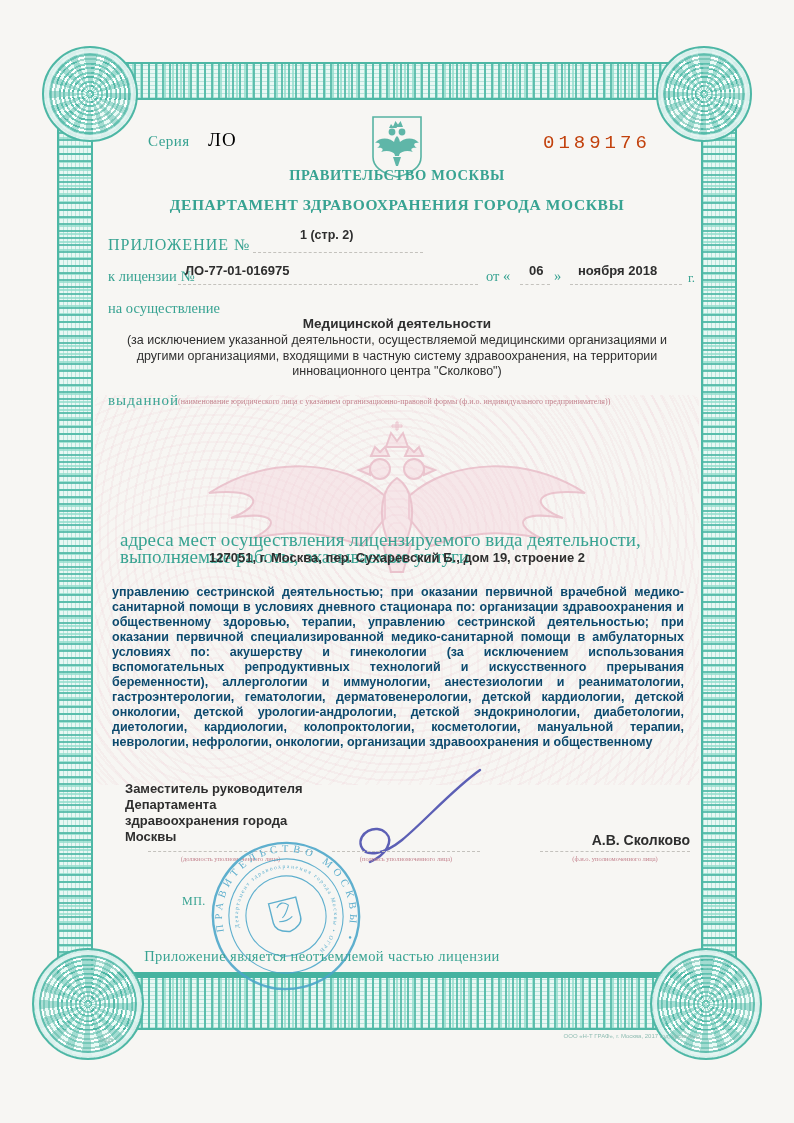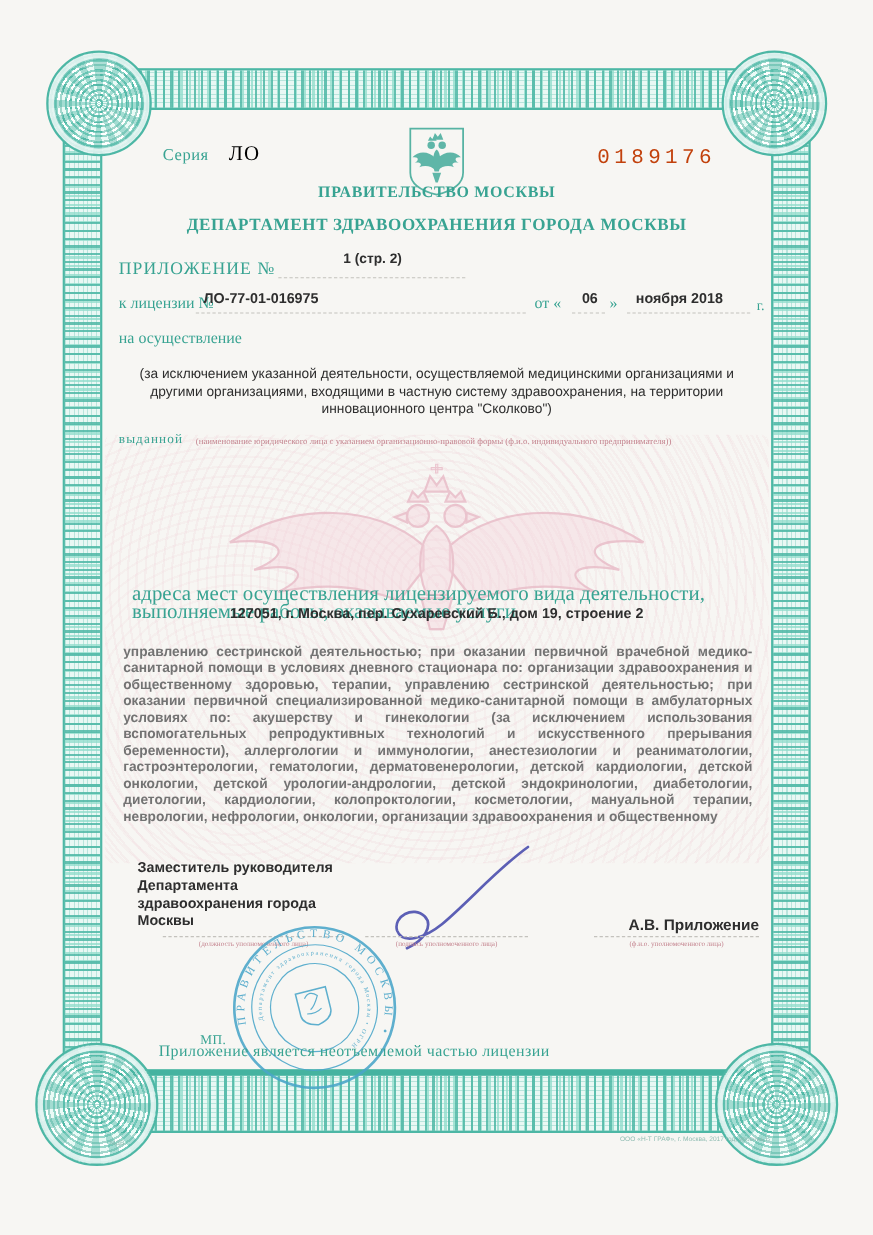--- a/index.html
+++ b/index.html
@@ -57,53 +57,53 @@
   .hint { font-family:"Liberation Serif", serif; color:#c4848f; }
 
   .series-label { left:148px; top:133px; font-size:15px; letter-spacing:.5px; }
   .series-value { left:208px; top:129px; font-family:"Liberation Serif", serif; font-size:19px; color:#000000; letter-spacing:1px; }
   .serial       { left:543px; top:132px; font-family:Liberation Mono, monospace; font-size:19px; color:#c2410c; letter-spacing:4px; }
 
   .hdr1 { left:0; top:167px; width:794px; text-align:center; font-weight:bold; font-size:14.5px; letter-spacing:.6px; }
   .hdr2 { left:0; top:196px; width:794px; text-align:center; font-weight:bold; font-size:15.5px; letter-spacing:.6px; }
 
   .appendix-label { left:108px; top:236px; font-size:16px; letter-spacing:1px; }
-  .appendix-value { left:300px; top:228px; font-size:12.5px;margin-left:12px; }
+  .appendix-value { left:300px; top:228px; font-size:12.5px; }
   .license-label  { left:108px; top:268px; font-size:14.5px; }
   .license-value  { left:185px; top:263px; font-size:13px; }
   .date-ot        { left:486px; top:268px; font-size:14.5px; }
   .date-day       { left:529px; top:263px; font-size:13px; }
   .date-close     { left:554px; top:268px; font-size:14.5px; }
   .date-month     { left:578px; top:263px; font-size:13px; }
   .date-g         { left:688px; top:270px; font-size:13px; }
 
   .activity-label { left:108px; top:300px; font-size:14.5px; }
   .activity-title { left:0; top:316px; width:794px; text-align:center; font-size:13.5px; }
   .activity-note  { left:117px; top:333px; width:560px; text-align:center; font-size:12.5px; line-height:15.5px; color:#2e2e2e; }
 
-  .issued-label { left:108px; top:392px; font-size:12px; letter-spacing:1px; }
+  .issued-label { left:108px; top:392px; font-size:15px; letter-spacing:1px; }
   .issued-hint  { left:178px; top:397px; width:510px; font-size:8px; line-height:9px; }
   .org-name     { left:0; top:426px; width:794px; text-align:center; font-size:13.5px; }
 
   .addr-label { left:108px; top:531px; width:585px; font-size:19px; line-height:17px;margin-left:12px; }
   .addr-value { left:0; top:550px; width:794px; text-align:center; font-size:13px; }
 
-  .works { left:112px; top:585px; width:572px; font-size:12.5px; line-height:15px; text-align:justify; color:#737373; font-weight:bold; }
+  .works { left:112px; top:585px; width:572px; font-size:12.5px; line-height:15px; text-align:justify; color:#0c4a6e; font-weight:bold; }
 
   .sig-position { left:125px; top:781px; width:230px; font-size:13px; line-height:16px; white-space:pre-line; }
   .sig-name     { left:540px; top:832px; width:150px; text-align:right; font-size:14px; }
   .line-pos  { left:148px; top:851px; width:165px; }
   .line-sign { left:332px; top:851px; width:148px; }
   .line-name { left:540px; top:851px; width:150px; }
   .cap { position:absolute; top:855px; font-size:6.5px; color:#c4848f; font-family:"Liberation Serif", serif; }
   .cap-pos  { left:148px; width:165px; text-align:center; }
   .cap-sign { left:332px; width:148px; text-align:center; }
   .cap-name { left:540px; width:150px; text-align:center; }
 
-  .mp { left:182px; top:938px; font-size:12px; letter-spacing:.5px; }
+  .mp { left:182px; top:894px; font-size:12px; letter-spacing:.5px; }
 
   .footer-note { left:0; top:948px; width:644px; text-align:center; font-size:14.5px; letter-spacing:.4px; }
   .form-code { left:100px; top:1037px; font-size:6px; color:#8fbcb2; }
   .imprint   { left:400px; top:1033px; width:300px; text-align:right; font-size:6px; color:#8fbcb2; }
 
   svg { display:block; }
   .emblem-box  { left:368px; top:114px; }
   .eagle-box   { left:165px; top:416px; opacity:.8; }
   .stamp-box   { left:208px; top:838px; opacity:.88; }
   .signature-box { left:330px; top:762px; }
@@ -174,40 +174,41 @@
   <div class="fill-line" style="left:178px; top:284px; width:300px;"></div>
   <div class="abs teal-serif date-ot">от «</div>
   <div class="abs blk date-day">06</div>
   <div class="fill-line" style="left:520px; top:284px; width:30px;"></div>
   <div class="abs teal-serif date-close">»</div>
   <div class="abs blk date-month">ноября 2018</div>
   <div class="fill-line" style="left:570px; top:284px; width:112px;"></div>
   <div class="abs teal-serif date-g">г.</div>
 
   <div class="abs teal-serif activity-label">на осуществление</div>
+  <div class="abs blk activity-title">Медицинской деятельности</div>
   <div class="abs activity-note">(за исключением указанной деятельности, осуществляемой медицинскими организациями и другими организациями, входящими в частную систему здравоохранения, на территории инновационного центра "Сколково")</div>
 
   <div class="abs teal-serif issued-label">выданной</div>
   <div class="abs hint issued-hint">(наименование юридического лица с указанием организационно-правовой формы (ф.и.о. индивидуального предпринимателя))</div>
 
   <div class="abs teal-serif addr-label">адреса мест осуществления лицензируемого вида деятельности, выполняемые работы, оказываемые услуги</div>
   <div class="abs blk addr-value">127051, г. Москва, пер. Сухаревский Б., дом 19, строение 2</div>
 
   <div class="abs works">управлению сестринской деятельностью; при оказании первичной врачебной медико-санитарной помощи в условиях дневного стационара по: организации здравоохранения и общественному здоровью, терапии, управлению сестринской деятельностью; при оказании первичной специализированной медико-санитарной помощи в амбулаторных условиях по: акушерству и гинекологии (за исключением использования вспомогательных репродуктивных технологий и искусственного прерывания беременности), аллергологии и иммунологии, анестезиологии и реаниматологии, гастроэнтерологии, гематологии, дерматовенерологии, детской кардиологии, детской онкологии, детской урологии-андрологии, детской эндокринологии, диабетологии, диетологии, кардиологии, колопроктологии, косметологии, мануальной терапии, неврологии, нефрологии, онкологии, организации здравоохранения и общественному</div>
 
   <div class="abs blk sig-position">Заместитель руководителя
 Департамента
 здравоохранения города
 Москвы</div>
   <div class="abs signature-box">
     <svg width="160" height="108" viewBox="0 0 160 108">
       <path d="M150,8 C122,28 96,58 72,78 C56,91 36,97 31,84 C27,71 46,61 56,71 C64,79 56,93 40,100" fill="none" stroke="#5c5fb5" stroke-width="2.4" stroke-linecap="round"></path>
     </svg>
   </div>
-  <div class="abs blk sig-name">А.В. Приложение</div>
+  <div class="abs blk sig-name">А.В. Сколково</div>
   <div class="fill-line line-pos"></div>
   <div class="fill-line line-sign"></div>
   <div class="fill-line line-name"></div>
   <div class="cap cap-pos">(должность уполномоченного лица)</div>
   <div class="cap cap-sign">(подпись уполномоченного лица)</div>
   <div class="cap cap-name">(ф.и.о. уполномоченного лица)</div>
   <div class="abs teal-serif mp">МП.</div>
 
   <div class="abs stamp-box">
     <svg width="156" height="156" viewBox="0 0 156 156">

